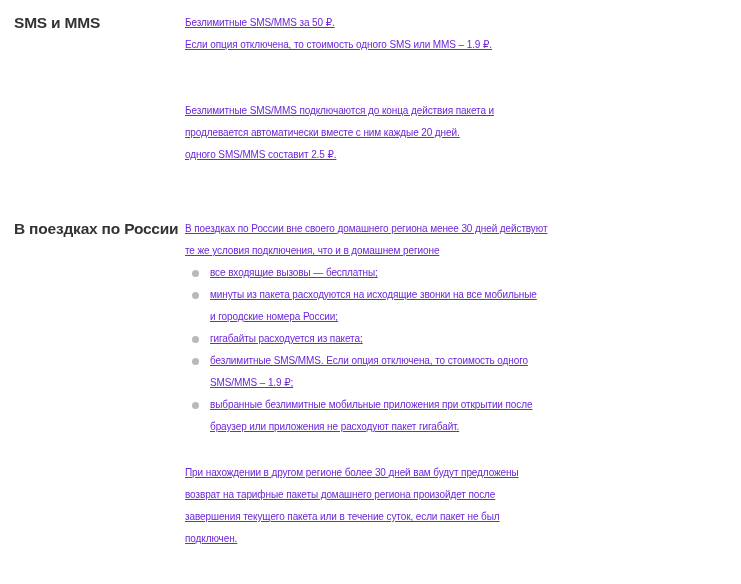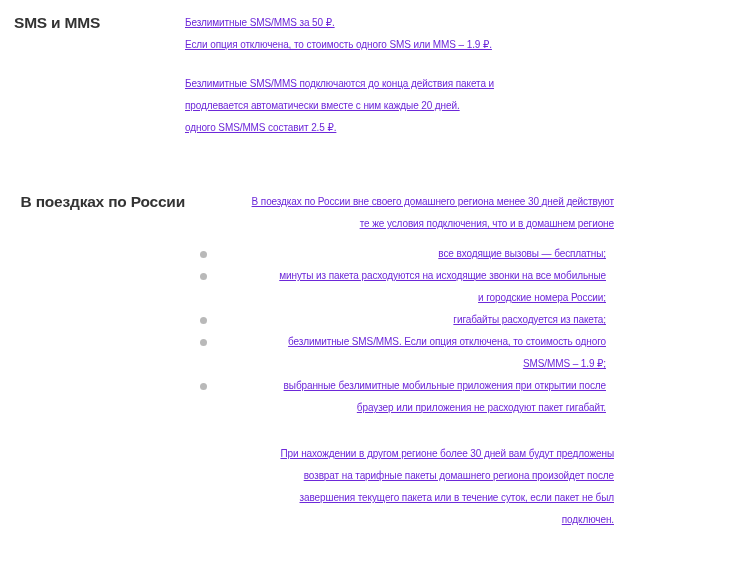--- a/index.html
+++ b/index.html
@@ -7,44 +7,44 @@
   .page {
     width: 614px;
     height: 584px;
     background: #ffffff;
     padding: 12px 0 0 14px;
     overflow: hidden;
     font-family: "Liberation Sans", "DejaVu Sans", sans-serif;
     color: #3f3f3f;
   }
   .section { display: flex; align-items: flex-start; }
-  .section.travel { margin-top: 52px; text-align: right; }
+  .section.travel { margin-top: 52px; }
   .label-col { flex: 0 0 171px; }
   .section-label {
     margin: 0;
     font-size: 15.5px;
     font-weight: 700;
     color: #333333;
     line-height: 22px;
     letter-spacing: -0.2px;
   }
   .body-col {
     flex: 1 1 auto;
     font-size: 10px;
     line-height: 22px;
     letter-spacing: -0.1px;
     color: #6d28d9;
     min-width: 0;
     text-decoration: underline;
   }
   .para { margin: 0; }
-  .gap-28 { margin-top: 17px; }
+  .gap-28 { margin-top: 44px; }
   .gap-24 { margin-top: 24px; }
   .line { white-space: nowrap; }
-  .list { margin: 8px; }
+  .list { margin: 0; }
   .list-item { display: flex; align-items: flex-start; }
   .bullet-dot {
     flex: 0 0 7px;
     width: 7px; height: 7px;
     border-radius: 50%;
     background: #b9b9b9;
     margin: 8px 11px 0 7px;
   }
   .item-lines { flex: 1 1 auto; min-width: 0; }
 </style>

